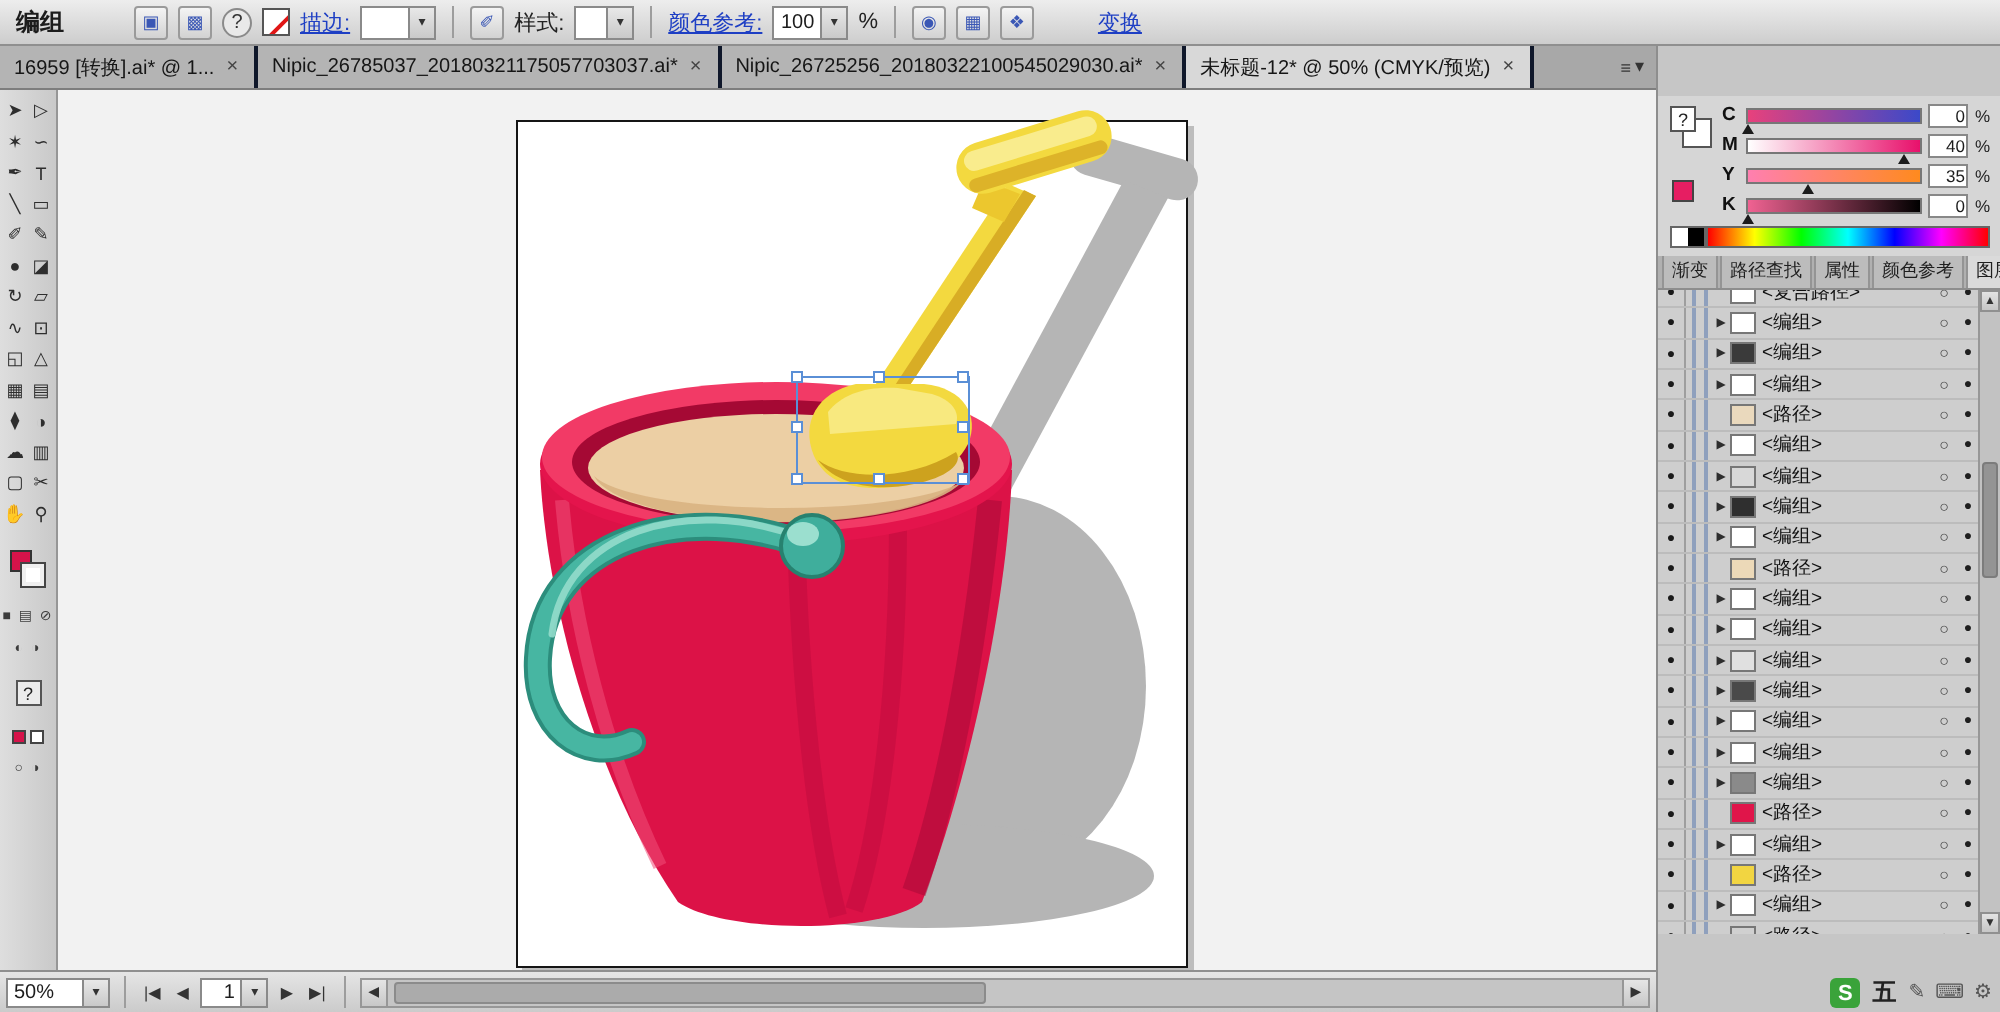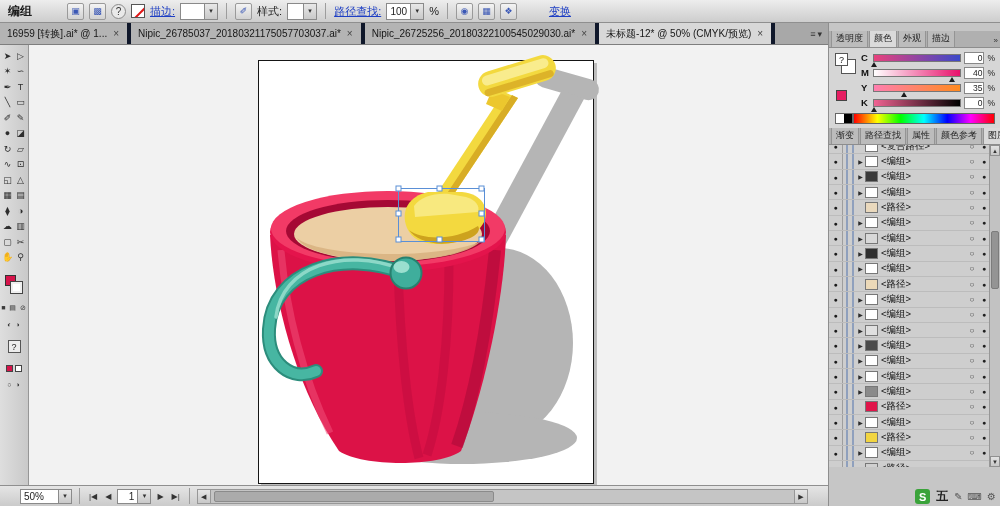--- a/index.html
+++ b/index.html
@@ -23,21 +23,21 @@
   .combo { height:17px; background:#fff; border:1px solid #8a8a8a; display:flex; align-items:center; font-size:10px; }
   .combo .c-val { padding:0 3px; flex:1; text-align:right; }
   .combo .c-arrow { width:13px; height:100%; background:linear-gradient(#e8e8e8,#c9c9c9); border-left:1px solid #8a8a8a;
     display:flex; align-items:center; justify-content:center; font-size:7px; color:#333; }
   .stroke-line { width:58px; height:2px; background:#111; margin:0 4px; }
   .vsep { width:1px; height:16px; background:#9d9d9d; margin:0 3px; }
 
   
   .tab-bar { position:absolute; left:0; top:23px; width:828px; height:22px; background:#a8a8a8;
     border-bottom:1px solid #7e7e7e; display:flex; align-items:stretch; overflow:hidden; }
-  .doc-tab { display:flex; align-items:center; gap:5px; padding:0 7px; border-right:4px solid #0f172a;
+  .doc-tab { display:flex; align-items:center; gap:5px; padding:0 7px; border-right:2px solid #0f172a;
     background:#b4b4b4; font-size:10px; color:#161616; white-space:nowrap; }
   .doc-tab.active { background:#d8d8d8; }
   .doc-tab .tab-title { overflow:hidden; text-overflow:ellipsis; max-width:215px; }
   .tab-close { font-size:10px; color:#444; padding:0 1px; }
   .tab-overflow { margin-left:auto; display:flex; align-items:center; gap:2px; padding:0 6px; color:#333; font-size:9px; }
 
   
   .toolbar { position:absolute; left:0; top:45px; width:29px; height:440px;
     background:linear-gradient(90deg,#dedede,#c9c9c9); border-right:1px solid #969696; }
   .tool-grid { display:grid; grid-template-columns:13px 13px; justify-content:center; padding-top:3px; }
@@ -107,21 +107,21 @@
     background:linear-gradient(#e3e3e3,#c6c6c6); border:1px solid #909090; }
   .ls-up { top:0; } .ls-down { bottom:0; }
   .ls-thumb { position:absolute; left:1px; top:86px; width:8px; height:58px; background:#949494; border:1px solid #7c7c7c; border-radius:2px; }
 
   .layers-footer { position:absolute; left:0; top:444px; width:172px; height:17px; background:#c9c9c9; border-top:1px solid #949494;
     display:flex; align-items:center; padding:0 5px; font-size:9.5px; color:#111; }
   #footer-icons { margin-left:auto; display:flex; gap:5px; font-size:8.5px; color:#333; }
 
   
   .status-bar { position:absolute; left:0; top:485px; width:828px; height:21px; background:linear-gradient(#e5e5e5,#cbcbcb);
-    border-top:1px solid #8f8f8f; display:flex; align-items:center; gap:4px; padding:0 20px; }
+    border-top:1px solid #8f8f8f; display:flex; align-items:center; gap:4px; padding:0 3px; }
   .zoom-combo { width:52px; height:15px; }
   .nav-btn { font-size:8px; color:#333; padding:0 2px; }
   .ab-combo { width:34px; height:15px; }
   .undo-box { width:150px; height:15px; background:#d9d9d9; border:1px solid #8d8d8d; display:flex; align-items:center;
     font-size:10px; padding:0 3px; color:#111; white-space:nowrap; }
   .undo-box .u-play { margin-left:auto; font-size:7px; color:#333; }
   .hscroll { flex:1; height:15px; background:#c5c5c5; border:1px solid #979797; position:relative; display:flex; align-items:center; }
   .hs-arrow { width:13px; height:13px; font-size:7px; color:#333; text-align:center; line-height:13px; background:linear-gradient(#e5e5e5,#c8c8c8); }
   .hs-arrow.left { border-right:1px solid #979797; }
   .hs-arrow.right { margin-left:auto; border-left:1px solid #979797; }
@@ -159,21 +159,21 @@
     <span class="vsep"></span>
     <span class="icon-btn">
         <span>✐</span>
       </span>
     <span class="plain-label">样式:</span>
     <span class="combo" style="width:30px">
       <span class="c-val"></span>
       <span class="c-arrow">▾</span>
     </span>
     <span class="vsep"></span>
-    <span class="link">路径查找:</span>
+    <span class="link">颜色参考:</span>
     <span class="combo" style="width:38px">
       <span class="c-val">100</span>
       <span class="c-arrow">▾</span>
     </span>
     <span class="plain-label">%</span>
     <span class="vsep"></span>
     <span class="icon-btn">
         <span>◉</span>
       </span>
     <span class="icon-btn">
@@ -317,29 +317,20 @@
           <rect x="367" y="192" width="5" height="5"></rect>
           <rect x="408" y="192" width="5" height="5"></rect>
           <rect x="450" y="192" width="5" height="5"></rect>
         </g>
       </g>
     </svg>
   </div>
 
   <div class="dock">
 
-    <div class="panel-tabs" id="ptabs1-wrap">
-      <div id="ptabs1" class="pt-inner">
-          <div class="panel-tab">透明度</div>
-          <div class="panel-tab active">颜色</div>
-          <div class="panel-tab">外观</div>
-          <div class="panel-tab">描边</div>
-        </div>
-      <span class="collapse">»</span>
-    </div>
 
     <div class="color-body">
       <div class="proxy">
         <span class="proxy-stroke"></span>
         <span class="proxy-fill">?</span>
       </div>
       <span class="mini-swatch"></span>
       <div class="sliders">
         <div class="slider-row">
           <span class="ch-label">C</span>

